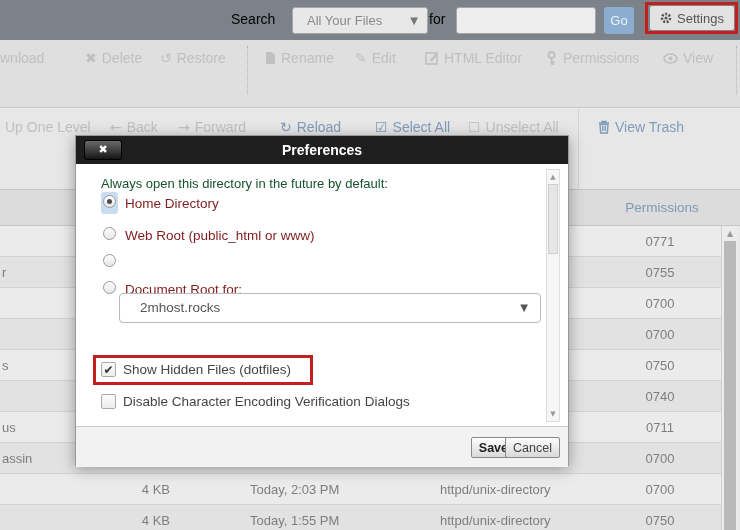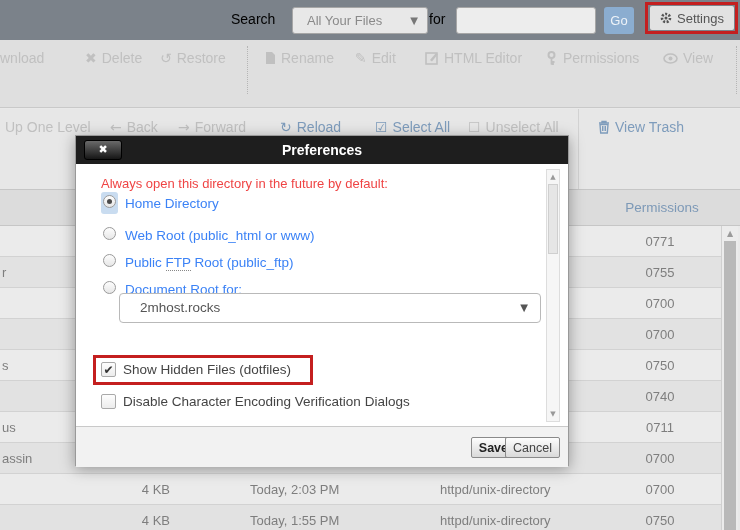--- a/index.html
+++ b/index.html
@@ -56,29 +56,29 @@
   .vscroll .thumb { position: absolute; left: 2px; top: 15px; width: 12px; height: 289px; background: #b9b9b9; }
 
   
   .modal { position: absolute; left: 75px; top: 135px; width: 494px; height: 331px; background: #fff;
       border: 1px solid #999; box-shadow: 0 3px 14px rgba(0,0,0,0.35); z-index: 40; }
   .modal-header { position: absolute; left: 0; top: 0; width: 100%; height: 28px; background: #1e1e1e; }
   .modal-title { text-align: center; line-height: 28px; color: #fff; font-weight: bold; font-size: 14px; }
   .close-btn { position: absolute; left: 8px; top: 4px; width: 38px; height: 20px;
       background: linear-gradient(#6a6a6a, #161616); border: 1px solid #000; border-radius: 3px;
       color: #fff; font-size: 11px; font-weight: bold; line-height: 17px; text-align: center; cursor: pointer; }
-  .m-intro { position: absolute; left: 25px; top: 40px; font-size: 13px; color: #ef4444; }
+  .m-intro { position: absolute; left: 25px; top: 40px; font-size: 13px; color: #14532d; }
   .radio-row { position: absolute; left: 25px; display: flex; align-items: center; cursor: pointer; }
   .radio-halo { display: inline-block; border-radius: 3px; padding: 2px; }
   .radio-halo.sel { background: #c9dcf0; }
   .radio-dot { display: inline-block; width: 13px; height: 13px; border: 1px solid #9a9a9a; border-radius: 50%;
       background: linear-gradient(#fdfdfd, #e7e7e7); position: relative; }
   .radio-dot.sel::after { content: ""; position: absolute; left: 3px; top: 3px; width: 5px; height: 5px;
       border-radius: 50%; background: #4a4a4a; }
-  .radio-row .rlabel { margin-left: 7px; font-size: 13.5px; color: #3b82f6; }
+  .radio-row .rlabel { margin-left: 7px; font-size: 13.5px; color: #7f1d1d; }
   .abbr-dot { border-bottom: 1px dotted #888; }
   .docroot-select { position: absolute; left: 43px; top: 157px; width: 422px; height: 30px; background: #fff;
       border: 1px solid #b9b9b9; border-radius: 4px; cursor: pointer; }
   .docroot-select .val { position: absolute; left: 20px; top: 6px; font-size: 13.5px; color: #555; }
   .docroot-select .caret { position: absolute; right: 12px; top: 8px; font-size: 10px; color: #555; }
   .hl-dotfiles { left: 17px; top: 219px; width: 220px; height: 30px; }
   .chk-row { position: absolute; left: 25px; display: flex; align-items: center; cursor: pointer; }
   .chk-box { width: 15px; height: 15px; border: 1px solid #a9a9a9; border-radius: 2px;
       background: linear-gradient(#fdfdfd, #ececec); font-size: 12px; line-height: 14px; text-align: center; color: #333; }
   .chk-row .clabel { margin-left: 7px; font-size: 13.5px; color: #444; }
@@ -262,21 +262,20 @@
   <div class="radio-row" style="top:56px">
     <span class="radio-halo sel"><span class="radio-dot sel"></span></span>
     <span class="rlabel">Home Directory</span>
   </div>
   <div class="radio-row" style="top:88px">
     <span class="radio-halo"><span class="radio-dot"></span></span>
     <span class="rlabel">Web Root (public_html or www)</span>
   </div>
   <div class="radio-row" style="top:115px">
     <span class="radio-halo"><span class="radio-dot"></span></span>
-    <span class="rlabel"><span>Public </span><span class="abbr-dot">FTP</span><span> Root (public_ftp)</span></span>
   </div>
   <div class="radio-row" style="top:142px">
     <span class="radio-halo"><span class="radio-dot"></span></span>
     <span class="rlabel">Document Root for:</span>
   </div>
 
   <div class="docroot-select">
     <span class="val">2mhost.rocks</span>
     <span class="caret icon">▼</span>
   </div>

